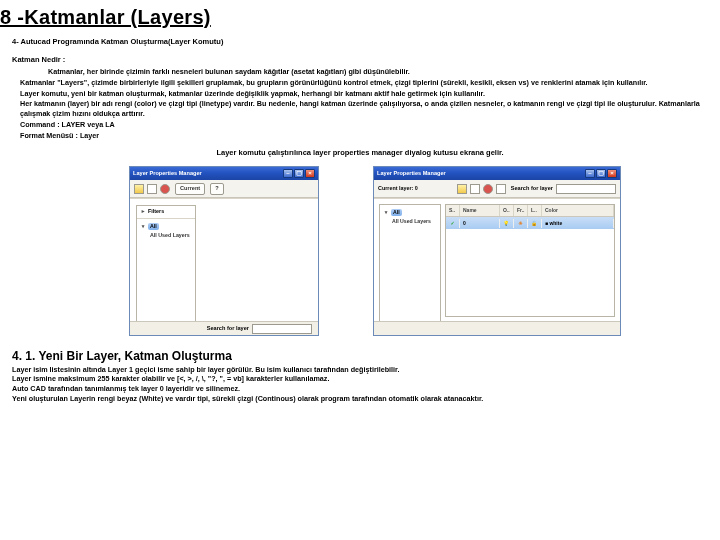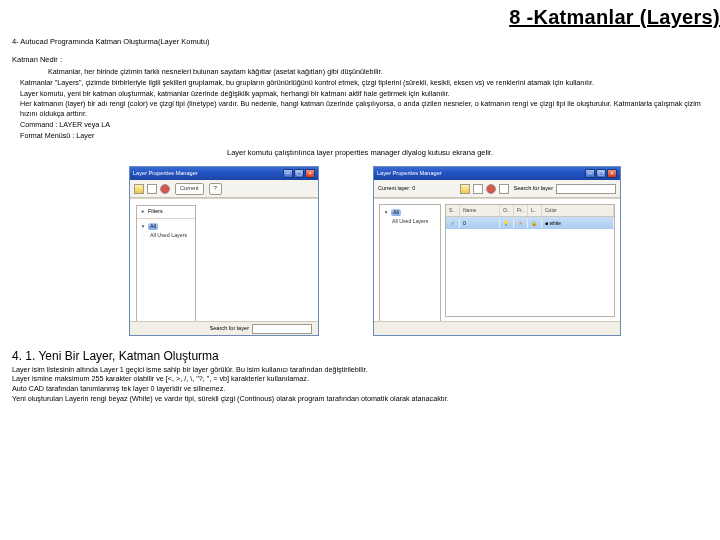--- a/index.html
+++ b/index.html
@@ -6,32 +6,33 @@
   body {
     width: 720px;
     height: 540px;
     background: #ffffff;
     font-family: Arial, sans-serif;
     color: #000;
     overflow: hidden;
     position: relative;
   }
   .page-title {
-    text-align: right;
+    text-align: left;
     font-size: 20px;
     font-weight: bold;
     text-decoration: underline;
     padding-top: 6px;
     padding-bottom: 8px;
     letter-spacing: 0.3px;
   }
   .content {
     padding: 0 12px;
     font-size: 7.2px;
     line-height: 1.35;
+    font-weight: bold;
   }
   .subheader {
     font-size: 7.5px;
     margin-bottom: 8px;
   }
   .section-title {
     font-size: 7.5px;
     margin-bottom: 2px;
   }
   .indent { margin-left: 28px; }

